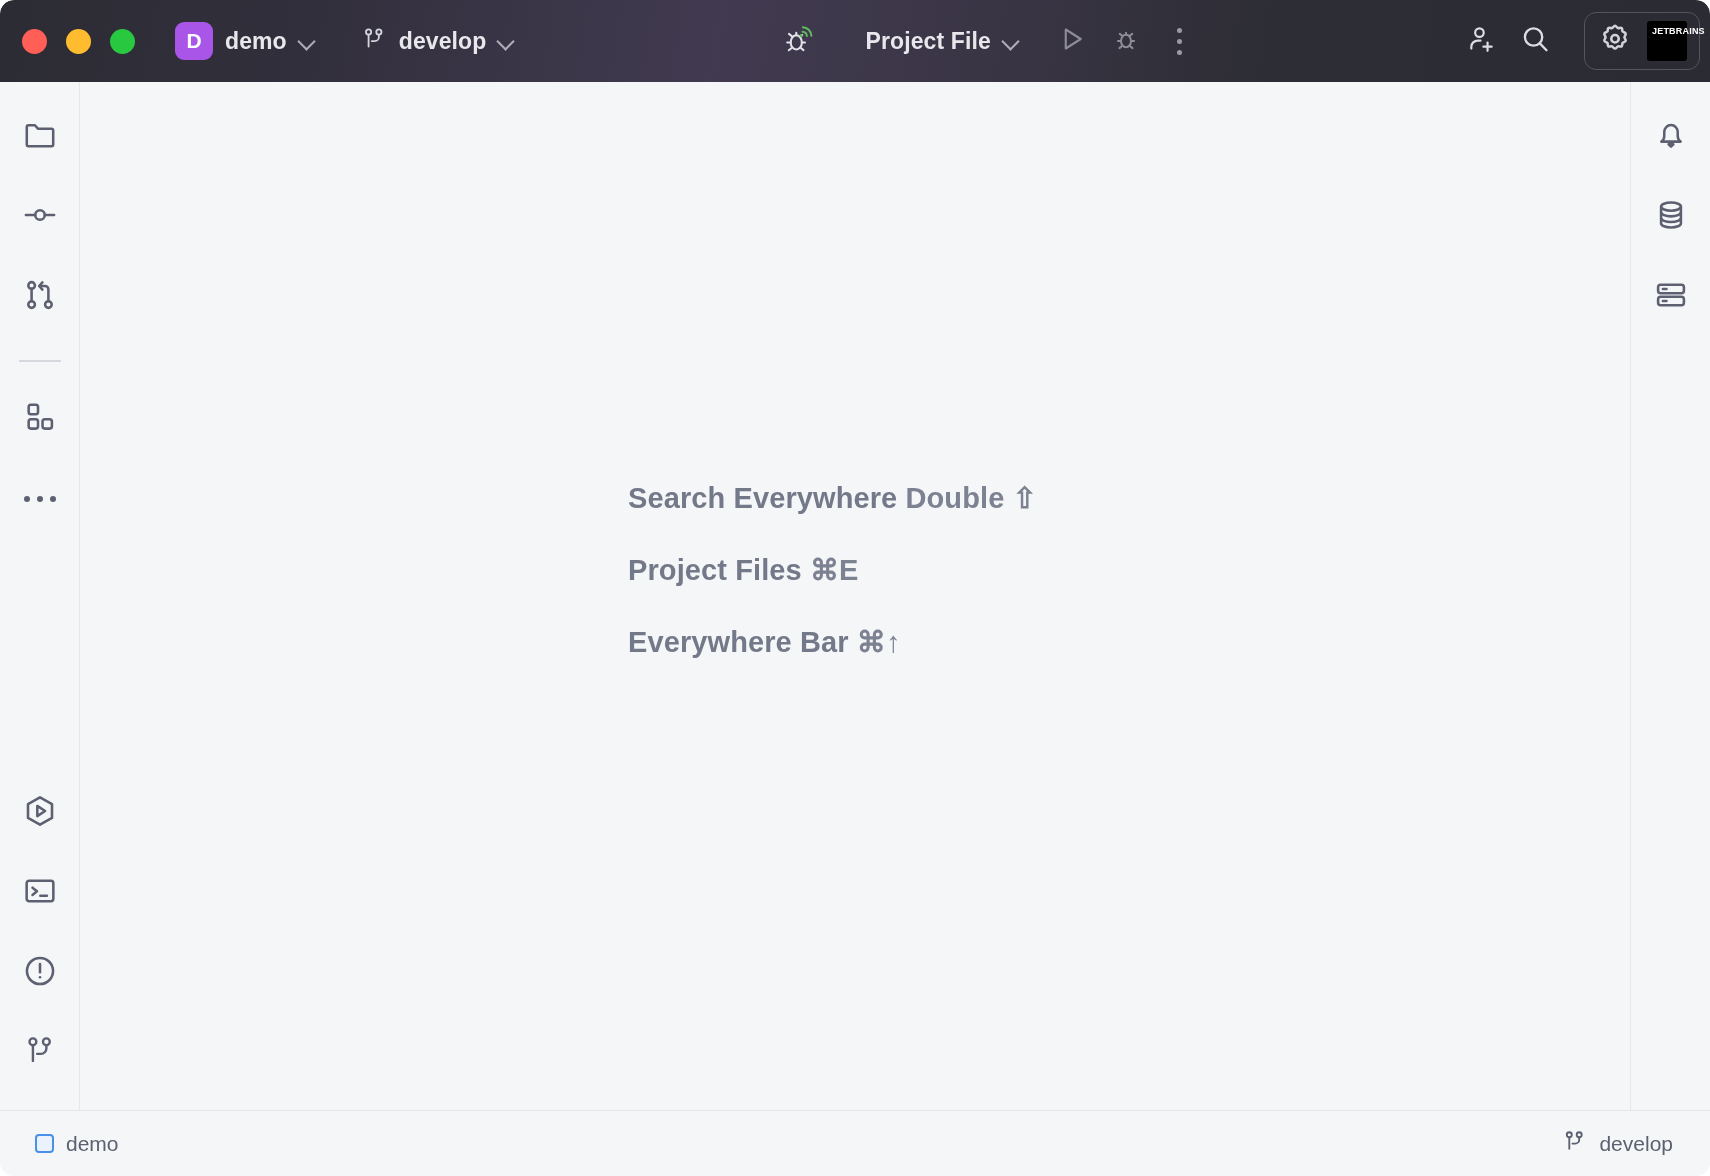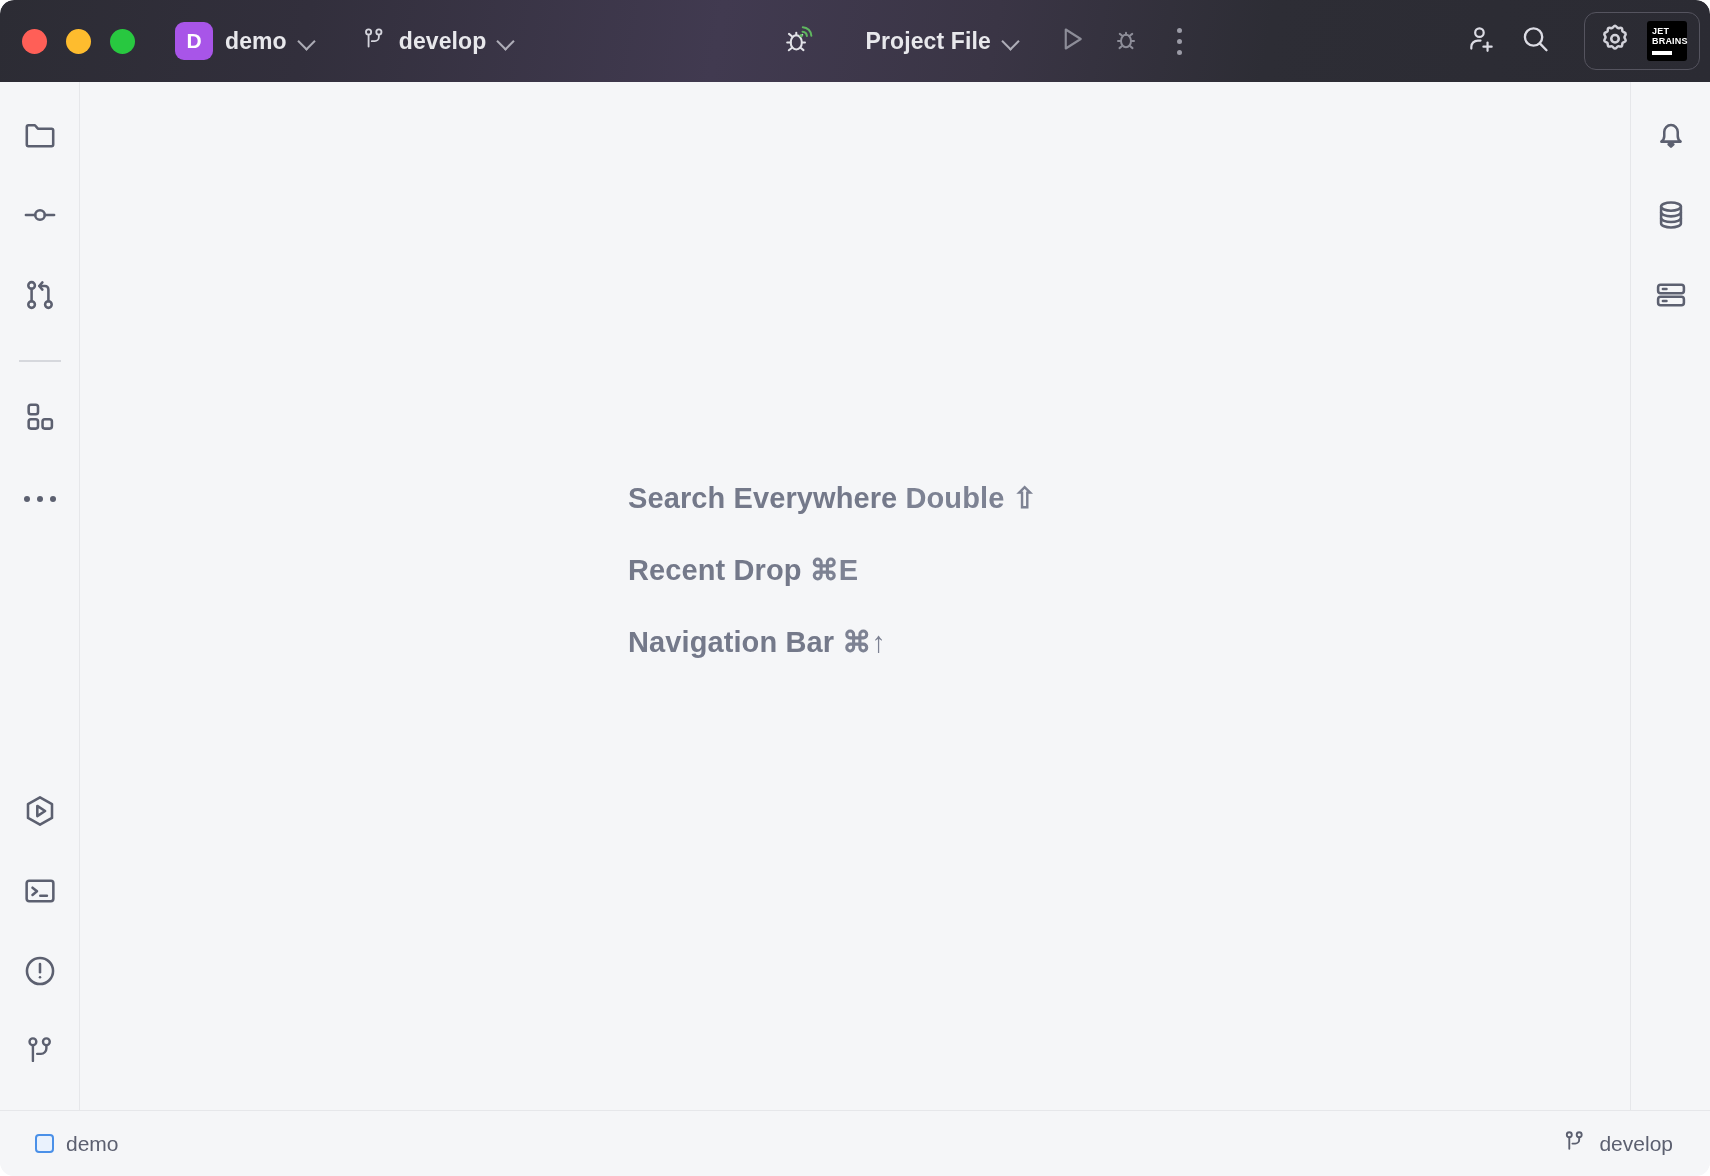--- a/index.html
+++ b/index.html
@@ -129,21 +129,21 @@
     padding: 8px 12px;
     border: 1.5px solid #55545f;
     border-radius: 12px;
     margin-left: 22px;
   }
   #jetbrains-logo {
     width: 40px; height: 40px;
     background: #000000;
     border-radius: 3px;
     padding: 5px 4px 4px 5px;
-    display: flex; flex-direction: column;
+    display: flex; 
     justify-content: flex-start;
   }
   #jetbrains-logo .jb-line {
     color: #ffffff;
     font-size: 9px;
     font-weight: 700;
     line-height: 10px;
     letter-spacing: .2px;
     font-family: "Liberation Sans", sans-serif;
   }
@@ -472,26 +472,26 @@
       <div id="hint-list">
 
         <div class="hint-row">
           <span>Search Everywhere</span>
           <span class="shortcut"> Double ⇧</span>
         </div>
 
 
 
         <div class="hint-row">
-          <span>Recent Drop</span>
+          <span>Project Files</span>
           <span class="shortcut"> ⌘E</span>
         </div>
 
         <div class="hint-row">
-          <span>Navigation Bar</span>
+          <span>Everywhere Bar</span>
           <span class="shortcut"> ⌘↑</span>
         </div>
 
 
       </div>
     </div>
 
     <div class="tool-rail" id="right-rail">
 
       <div class="rail-btn">

